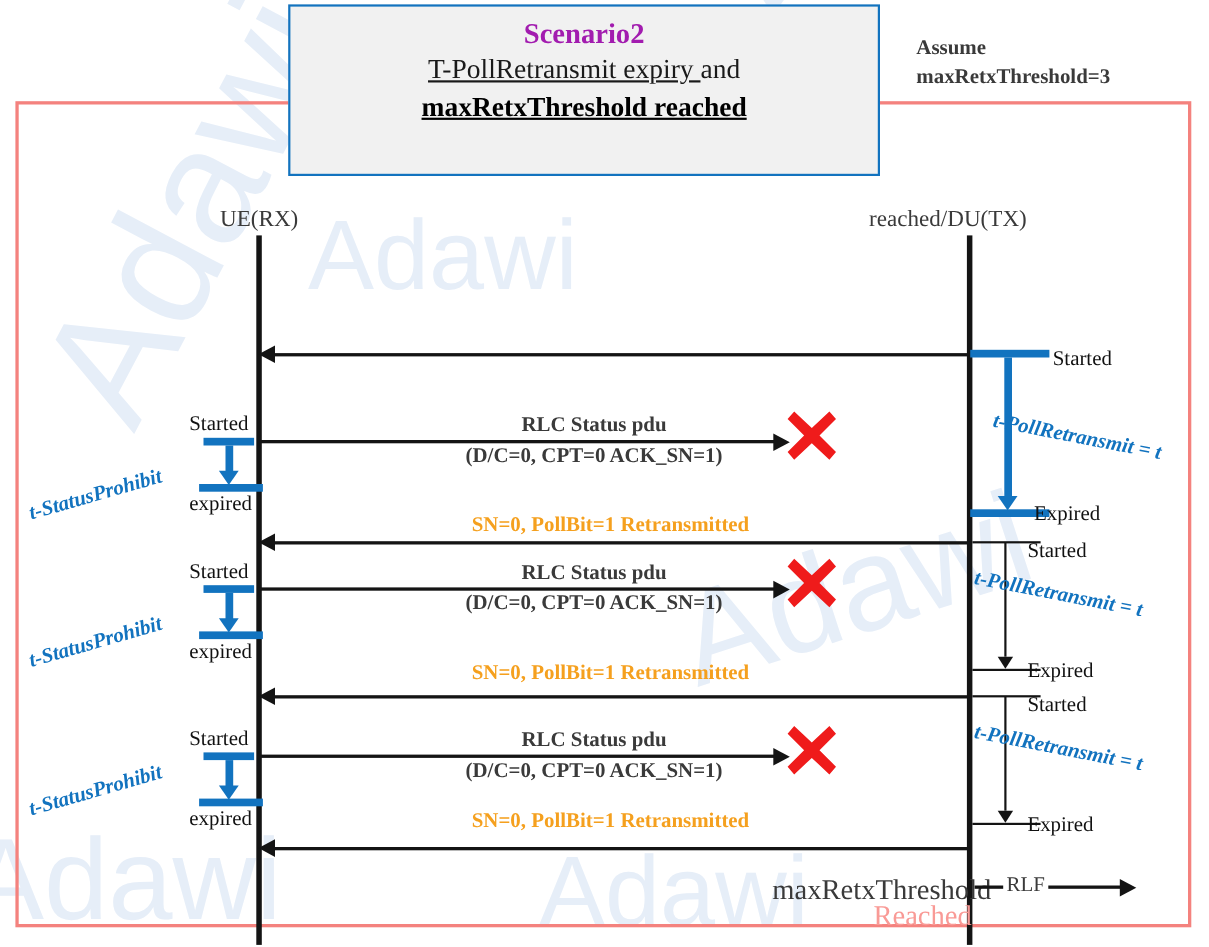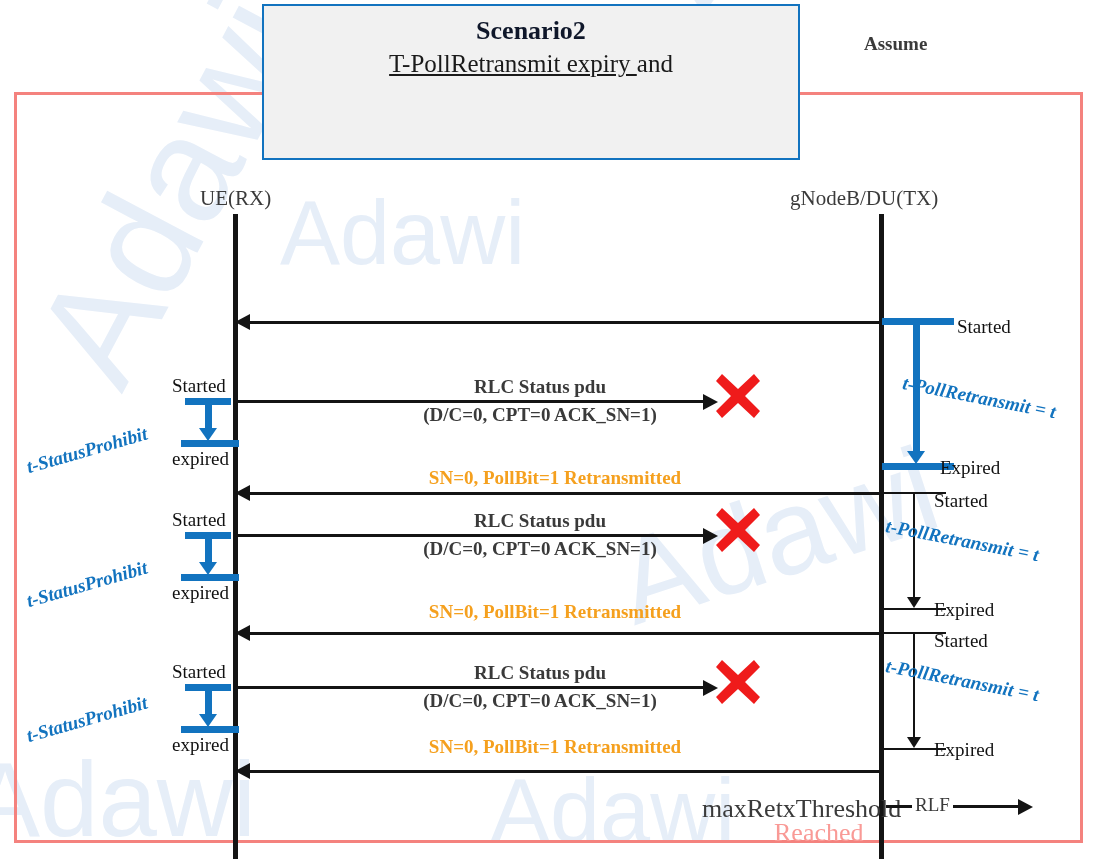--- a/index.html
+++ b/index.html
@@ -12,29 +12,29 @@
       font-weight:400;white-space:nowrap;user-select:none;z-index:0;}
 
   
   .red-frame{position:absolute;left:14px;top:92px;width:1069px;height:751px;
              border:3px solid #f4827e;box-sizing:border-box;z-index:1;}
 
   
   .title-box{position:absolute;left:262px;top:4px;width:538px;height:156px;
              background:#f1f1f1;border:2px solid #1273bf;box-sizing:border-box;
              z-index:6;text-align:center;padding-top:9px;}
-  .t-line1{color:#0f172a;font-weight:bold;font-size:26px;line-height:32px;text-align:center;}
+  .t-line1{color:#a21caf;font-weight:bold;font-size:26px;line-height:32px;text-align:center;}
   .t-line2{color:#1a1a1a;font-size:25px;line-height:33px;}
   .t-line3{color:#1a1a1a;font-size:25px;line-height:33px;}
   .t-line4{color:#000;font-size:25px;line-height:35px;font-weight:bold;}
   .u{text-decoration:underline;}
 
   
   .assume{position:absolute;left:833px;top:31px;z-index:6;
-          font-weight:bold;font-size:19px;color:#3a3a3a;line-height:26px;margin-left:31px;}
+          font-weight:bold;font-size:19px;color:#3a3a3a;line-height:26px;}
 
   
   .ll-label{position:absolute;font-weight:normal;font-size:21px;color:#3a3a3a;
             z-index:5;white-space:nowrap;}
   .lifeline{position:absolute;width:5px;background:#141414;z-index:4;}
 
   
   .msg-line{position:absolute;height:0;border-top:3px solid #141414;z-index:5;}
   .arrow-head{position:absolute;width:0;height:0;z-index:5;}
   .arrow-left{border-top:8px solid transparent;border-bottom:8px solid transparent;
@@ -85,28 +85,30 @@
   <div class="wm" style="left:600px;top:520px;font-size:120px;transform:rotate(-18deg);transform-origin:0 0;">Adawi</div>
   <div class="wm" style="left:-30px;top:740px;font-size:105px;">Adawi</div>
   <div class="wm" style="left:490px;top:760px;font-size:90px;">Adawi</div>
   <div class="wm" style="left:640px;top:-20px;font-size:100px;transform:rotate(-55deg);transform-origin:0 0;">Adawi</div>
 
   <div class="red-frame"></div>
 
   <div class="title-box">
     <div class="t-line1">Scenario2</div>
     <div class="t-line3"><span class="u">T-PollRetransmit expiry </span><span>and</span></div>
+    <div class="t-line4 u">maxRetxThreshold  reached</div>
   </div>
 
   <div class="assume">
     <div>Assume</div>
+    <div>maxRetxThreshold=3</div>
   </div>
 
   <div class="ll-label" style="left:200px;top:186px;">UE(RX)</div>
-  <div class="ll-label" style="left:790px;top:186px;">gNodeB/DU(TX)</div>
+  <div class="ll-label" style="left:790px;top:186px;">reached/DU(TX)</div>
 
   <div class="lifeline" style="left:233px;top:214px;height:645px;"></div>
   <div class="lifeline" style="left:879px;top:214px;height:645px;"></div>
 
   <div class="msg-line" style="left:244px;top:321px;width:638px;"></div>
   <div class="arrow-head arrow-left" style="left:235px;top:314px;"></div>
 
   <div class="tb-cap" style="left:882px;top:318px;width:72px;height:7px;"></div>
   <div class="tb-stem" style="left:913px;top:325px;width:7px;height:126px;"></div>
   <div class="tb-arrow" style="left:907px;top:451px;"></div>
@@ -197,19 +199,19 @@
   </div>
   <svg class="xmark" style="left:714px;top:658px;" viewBox="0 0 48 48">
     <path d="M8 2 L24 17 L40 2 L46 9 L31 24 L46 39 L40 46 L24 31 L8 46 L2 39 L17 24 L2 9 Z" fill="#ef1b1b"></path>
   </svg>
 
   <div class="msg-label msg-orange" style="left:390px;top:736px;width:330px;">SN=0, PollBit=1 Retransmitted</div>
   <div class="msg-line" style="left:244px;top:770px;width:638px;"></div>
   <div class="arrow-head arrow-left" style="left:235px;top:763px;"></div>
 
   <div class="bottom-note mrt" style="left:702px;top:794px;">maxRetxThreshold</div>
-  <div class="bottom-note reached" style="left:774px;top:818px;">Reached</div>
+  <div class="bottom-note reached" style="left:794px;top:818px;">Reached</div>
 
   <div class="msg-line" style="left:886px;top:805px;width:140px;"></div>
   <div class="arrow-head arrow-right" style="left:1018px;top:799px;"></div>
   <div class="rlf" style="left:912px;top:794px;">RLF</div>
 
 </div>
 
 </body></html>

